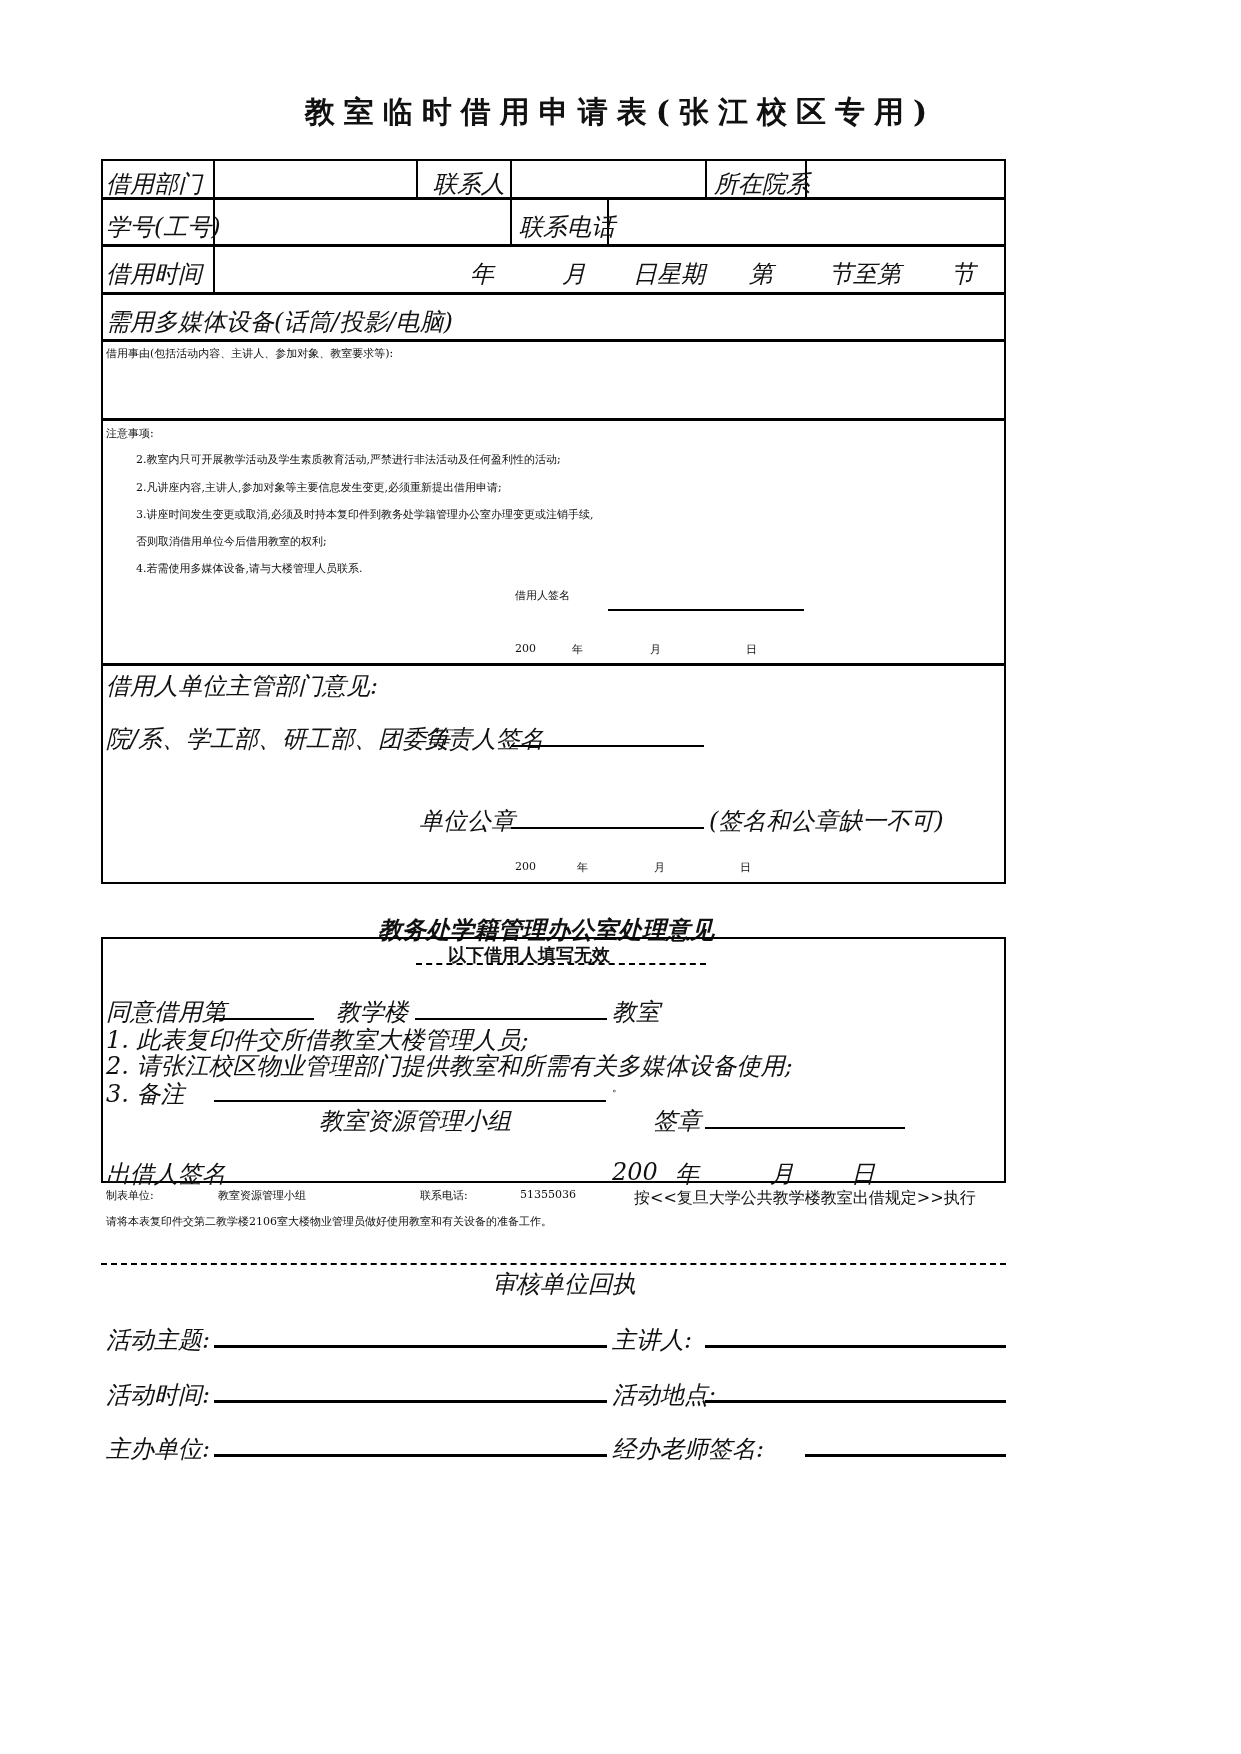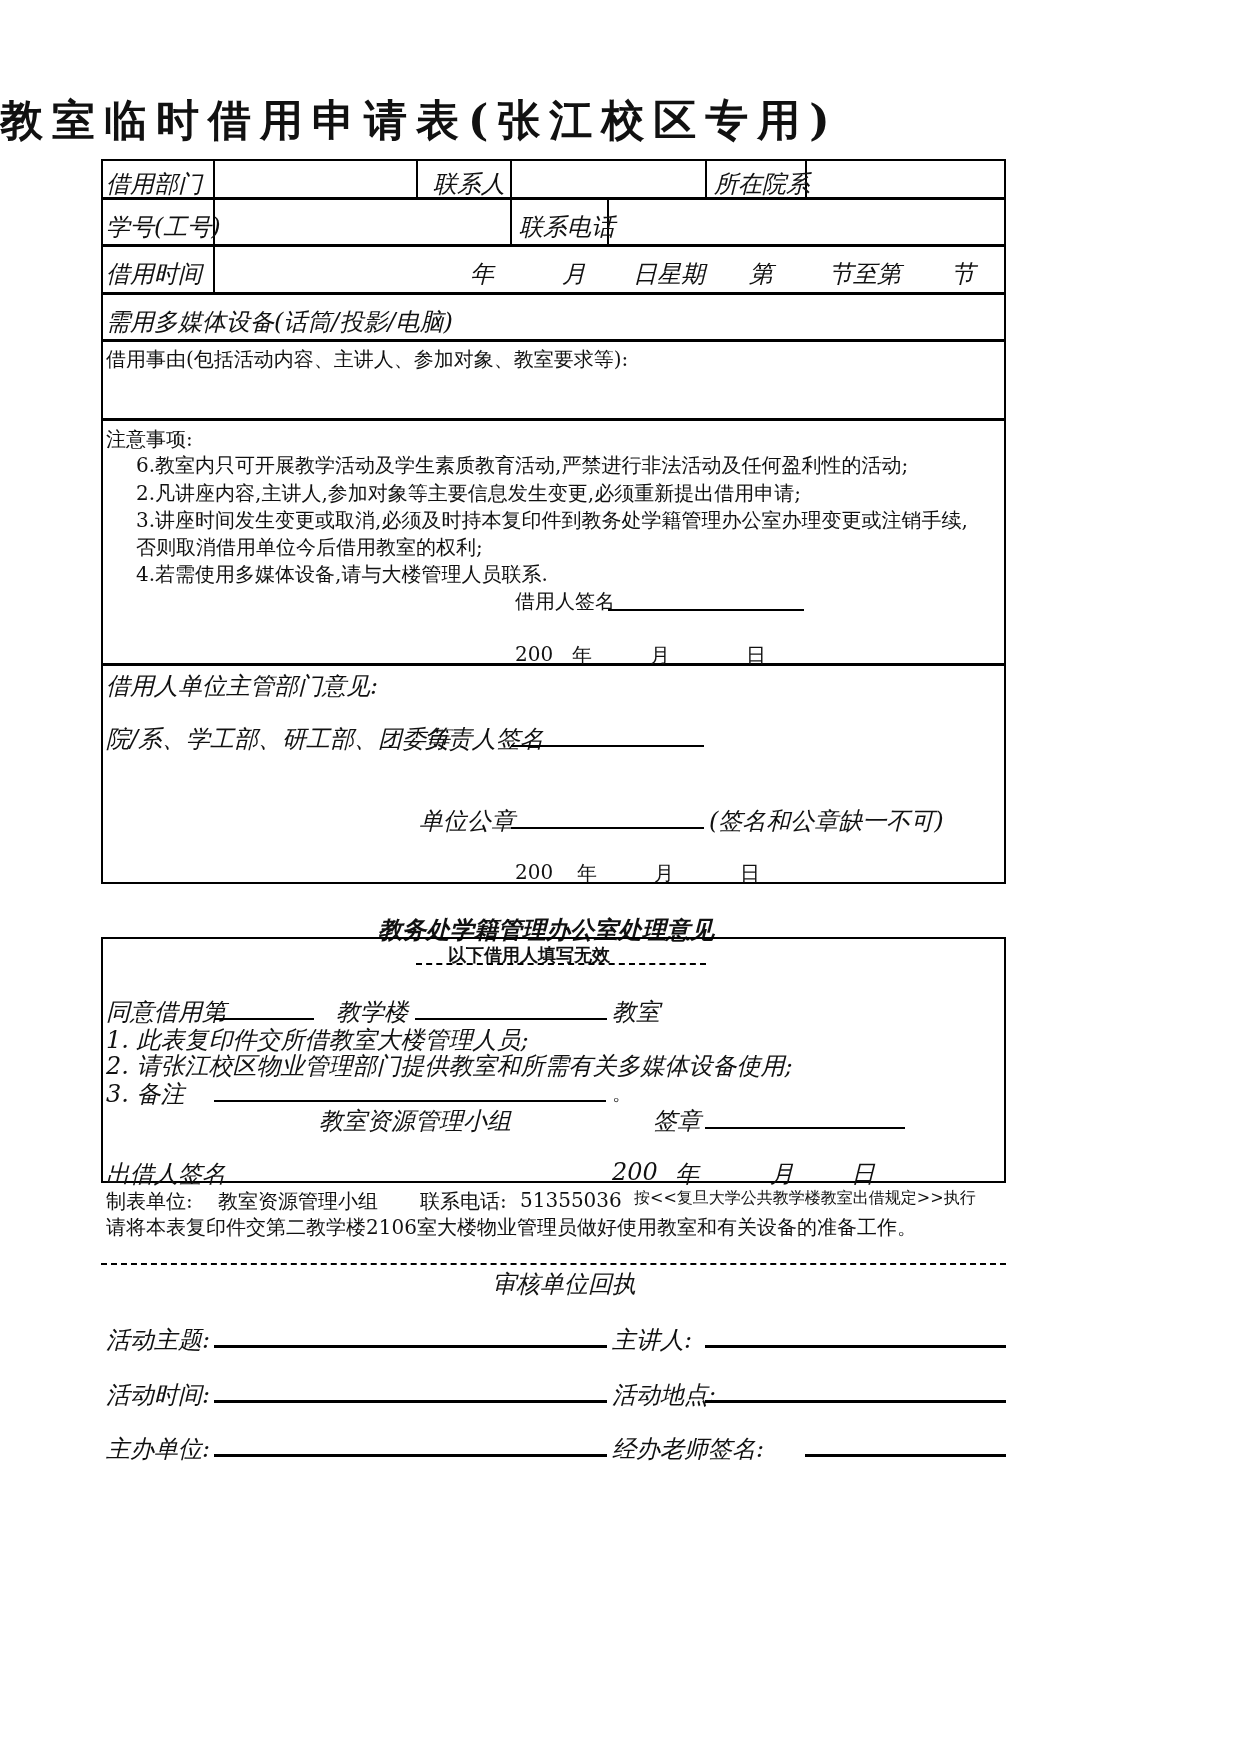--- a/index.html
+++ b/index.html
@@ -1,20 +1,20 @@
 <!DOCTYPE html>
 <html><head>
 <meta charset="utf-8">
 <style>
   html, body { margin:0; padding:0; background:#ffffff; }
   body { width:1241px; height:1754px; position:relative; font-family:"DejaVu Serif", serif; color:#111; overflow:hidden; }
   .abs { position:absolute; white-space:nowrap; }
-  .title { left:0; width:1241px; top:92px; text-align:left; font-size:43px; letter-spacing:9px; font-weight:bold; font-family:"DejaVu Serif", serif; }
+  .title { left:0; width:1241px; top:92px; text-align:center; font-size:30px; letter-spacing:9px; font-weight:bold; font-family:"DejaVu Serif", serif; }
   .t { font-size:24px; font-family:"DejaVu Serif", serif;font-style:italic; }
-  .s { font-size:20px; font-family:"DejaVu Serif", serif; }
+  .s { font-size:11px; font-family:"DejaVu Serif", serif; }
   .box { position:absolute; border:2px solid #000; box-sizing:border-box; }
   .hl { position:absolute; height:0; border-top:3px solid #000; }
   .vl { position:absolute; width:0; border-left:2px solid #000; }
   .ul { position:absolute; height:0; border-top:2px solid #000; }
   .dash { position:absolute; height:0; border-top:2px dashed #000; }
   .bold { font-weight:bold; font-family:"DejaVu Sans", sans-serif; }
 </style>
 </head>
 <body>
 
@@ -55,21 +55,21 @@
 <div class="abs t" style="left:749px; top:258px;">第</div>
 <div class="abs t" style="left:829px; top:258px;">节至第</div>
 <div class="abs t" style="left:951px; top:258px;">节</div>
 
 <div class="abs t" style="left:106px; top:306px;">需用多媒体设备(话筒/投影/电脑)</div>
 
 <div class="abs s" style="left:106px; top:346px;">借用事由(包括活动内容、主讲人、参加对象、教室要求等):</div>
 <div class="abs" style="left:104px; top:370px; width:900px; height:46px;"></div>
 
 <div class="abs s" style="left:106px; top:426px;text-align:center;">注意事项:</div>
-<div class="abs s" style="left:136px; top:452px;">6.教室内只可开展教学活动及学生素质教育活动,严禁进行非法活动及任何盈利性的活动;</div>
+<div class="abs s" style="left:136px; top:452px;">2.教室内只可开展教学活动及学生素质教育活动,严禁进行非法活动及任何盈利性的活动;</div>
 <div class="abs s" style="left:136px; top:480px;">2.凡讲座内容,主讲人,参加对象等主要信息发生变更,必须重新提出借用申请;</div>
 <div class="abs s" style="left:136px; top:507px;">3.讲座时间发生变更或取消,必须及时持本复印件到教务处学籍管理办公室办理变更或注销手续,</div>
 <div class="abs s" style="left:136px; top:534px;">否则取消借用单位今后借用教室的权利;</div>
 <div class="abs s" style="left:136px; top:561px;">4.若需使用多媒体设备,请与大楼管理人员联系.</div>
 <div class="abs s" style="left:515px; top:588px;">借用人签名</div>
 <div class="ul" style="left:608px; top:609px; width:196px;"></div>
 <div class="abs s" style="left:515px; top:642px;">200</div>
 <div class="abs s" style="left:572px; top:642px;">年</div>
 <div class="abs s" style="left:650px; top:642px;">月</div>
 <div class="abs s" style="left:746px; top:642px;">日</div>

